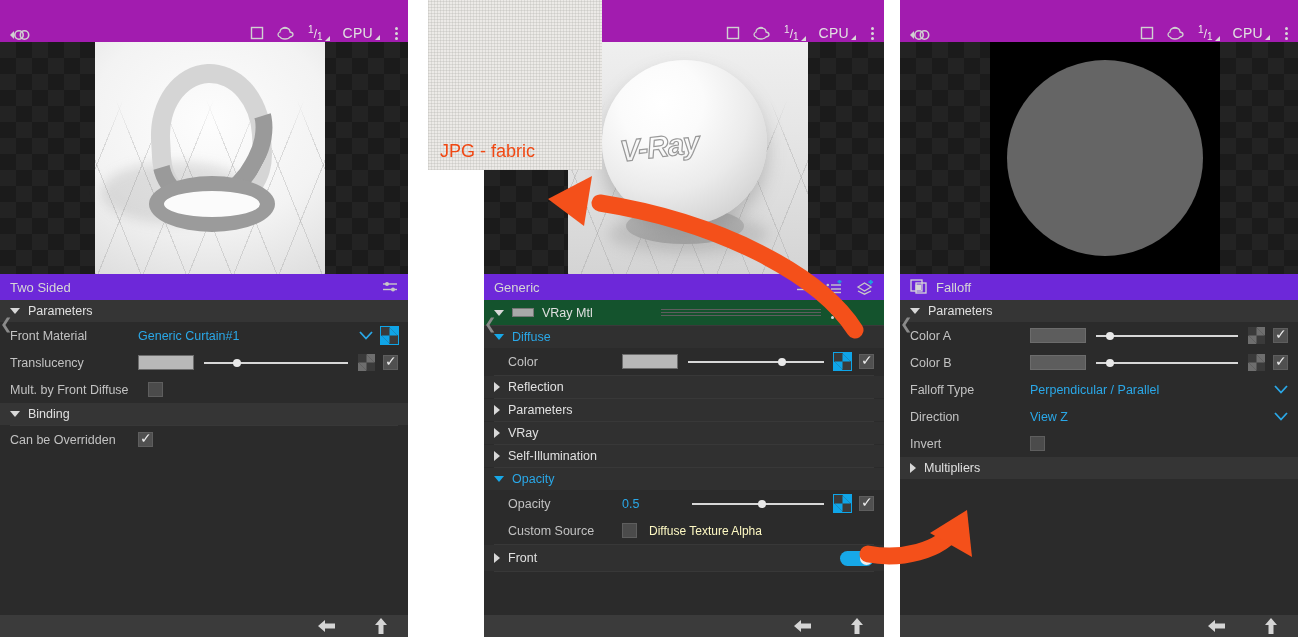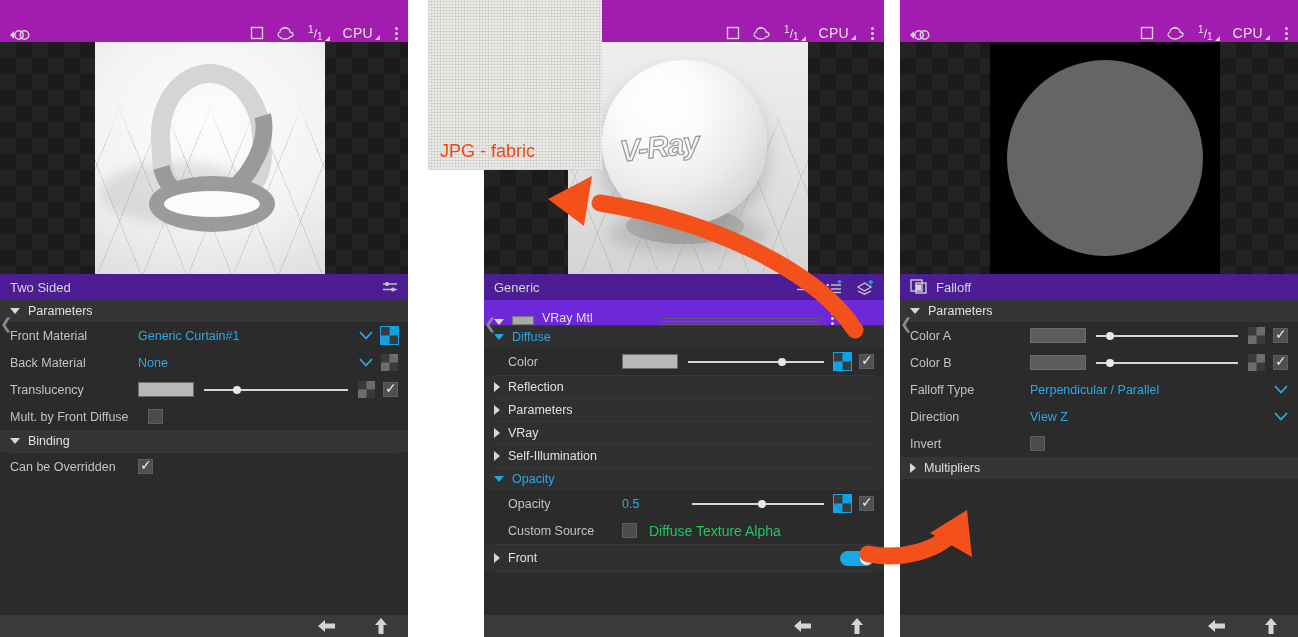--- a/index.html
+++ b/index.html
@@ -94,40 +94,40 @@
     z-index: 40; }
   #fabric-label { position: absolute; left: 12px; bottom: 8px; color: #f04813;
     font-size: 18px; font-family: "Liberation Sans", sans-serif; white-space: nowrap; }
 
   
   #prev-right-img { left: 90px; width: 230px; height: 232px; background: #000; }
   .falloff-circle { position: absolute; left: 50%; top: 50%; transform: translate(-50%,-50%);
     width: 196px; height: 196px; border-radius: 50%; background: #656565; }
 
   
-  .rollout-title { height: 26px; background: #4c1d95; display: flex; align-items: center;
+  .rollout-title { height: 26px; background: #6d28d9; display: flex; align-items: center;
     padding: 0 10px; color: #d6d6d6; font-size: 13px; position: relative; }
   .rollout-title .rt-right { margin-left: auto; display: flex; align-items: center; gap: 14px; }
   .sec-head { height: 22px; background: #353535; display: flex; align-items: center;
     padding: 0 10px; color: #e0e0e0; font-size: 12.5px; gap: 8px; }
   .sec-head.dark { background: #303030; text-align: center; }
 
   .caret-d { width: 0; height: 0; border-left: 5px solid transparent;
     border-right: 5px solid transparent; border-top: 6px solid #d8d8d8; }
   .caret-d.blue { border-top-color: #17a8e8; }
   .caret-r { width: 0; height: 0; border-top: 5px solid transparent;
     border-bottom: 5px solid transparent; border-left: 6px solid #d8d8d8; }
 
   
   .row { display: flex; align-items: center; height: 27px; padding: 0 10px;
     color: #bdbdbd; font-size: 12.5px; }
   .row .lbl { width: 128px; flex: none; color: #c2c2c2; }
   .row.indent .lbl { padding-left: 14px; width: 128px; }
   .val-blue { color: #2aa8e8; font-size: 12.5px; }
-  .val-dim { color: #22c55e; font-size: 14px; text-align: center; }
+  .val-dim { color: #fef9c3; font-size: 12px; text-align: center; }
 
   .swatch { width: 56px; height: 15px; background: #b8b8b8; border: 1px solid #6c6c6c; flex: none; }
   .swatch.dark { background: #5d5d5d; }
   .slider { flex: 1; height: 14px; position: relative; margin: 0 10px; }
   .slider .track { position: absolute; left: 0; right: 0; top: 6px; height: 2px; background: #d7d7d7; }
   .slider .knob { position: absolute; top: 3px; width: 8px; height: 8px; border-radius: 50%; background: #e8e8e8; }
 
   .cb { width: 15px; height: 15px; background: #505050; border: 1px solid #5e5e5e; flex: none;
     position: relative; }
   .cb.checked::after { content: "\2713"; position: absolute; left: 1px; top: -3px;
@@ -147,21 +147,21 @@
     background-color: #3a3a3a; outline: 1px solid #0fa5e8; }
 
   .chev { color: #2aa8e8; font-size: 12px; flex: none; }
   .divider { height: 1px; background: #383838; margin: 0 10px; }
 
   .toggle { width: 34px; height: 15px; border-radius: 8px; background: #17a8e8; position: relative; flex: none; }
   .toggle::after { content: ""; position: absolute; right: 1px; top: 1px; width: 13px; height: 13px;
     border-radius: 50%; background: #f0f0f0; }
 
   
-  .strip-row { height: 26px; background: #6d28d9; display: flex; align-items: flex-end;
+  .strip-row { height: 26px; background: #14532d; display: flex; align-items: center;
     padding: 0 10px; gap: 8px; color: #e0e0e0; font-size: 12.5px; border-bottom: 1px solid #3a3a3a; }
   .mat-chip { width: 22px; height: 9px; background: #a9a9a9; border: 1px solid #777; flex: none; }
   .lines { flex: 1; display: flex; flex-direction: column; gap: 2px; max-width: 160px; margin-left: 60px;}
   .lines i { display: block; height: 1px; background: #5e5e5e; }
 
   .collapse-tab { position: absolute; left: 0; top: 315px; color: #8a8a8a; font-size: 15px; }
 
   
   .bottombar { position: absolute; bottom: 0; left: 0; right: 0; height: 22px; background: #3b3b3b;
     display: flex; align-items: center; justify-content: flex-end; gap: 38px; padding-right: 20px; }
@@ -244,32 +244,20 @@
       <span style="flex:1"></span>
       <span class="chev">
         <svg width="14" height="9" viewBox="0 0 14 9">
             <polyline points="1,1 7,7.5 13,1" fill="none" stroke="#2aa8e8" stroke-width="1.8"></polyline>
           </svg>
       </span>
       <span style="width:8px"></span>
       <span class="mapbtn active"></span>
     </div>
 
-    <div class="row">
-      <span class="lbl">Back Material</span>
-      <span class="val-blue">None</span>
-      <span style="flex:1"></span>
-      <span class="chev">
-        <svg width="14" height="9" viewBox="0 0 14 9">
-            <polyline points="1,1 7,7.5 13,1" fill="none" stroke="#2aa8e8" stroke-width="1.8"></polyline>
-          </svg>
-      </span>
-      <span style="width:8px"></span>
-      <span class="mapbtn"></span>
-    </div>
 
     <div class="row">
       <span class="lbl">Translucency</span>
       <span class="swatch"></span>
       <span class="slider">
         <i class="track"></i>
           <i class="knob" style="left:20%"></i>
       </span>
       <span class="mapbtn"></span>
       <span style="width:8px"></span>

